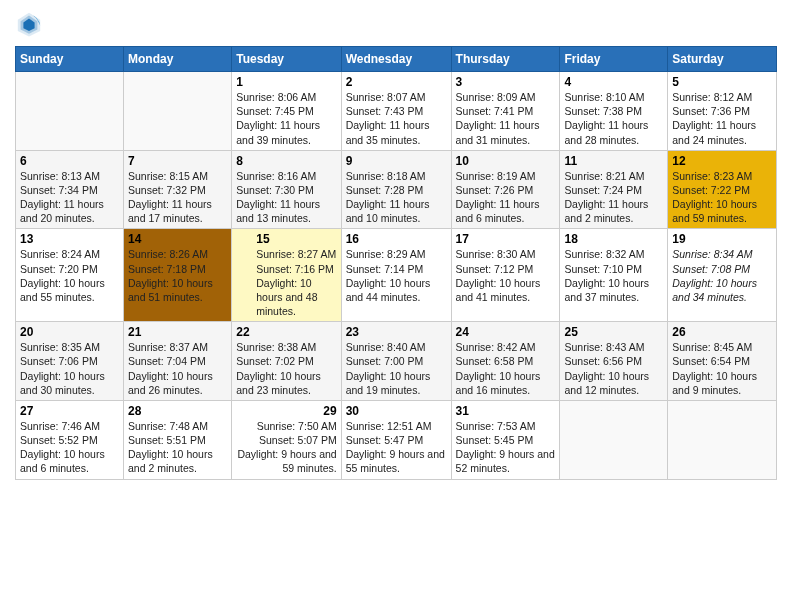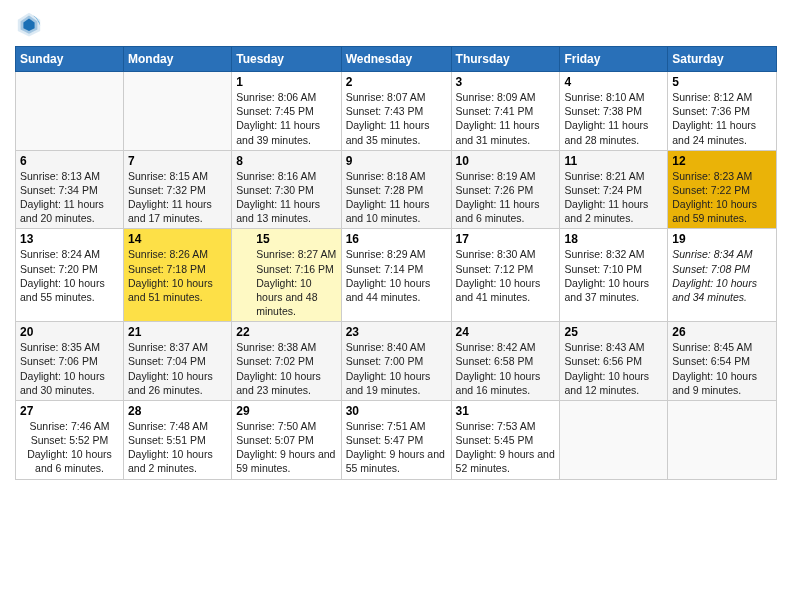--- a/index.html
+++ b/index.html
@@ -210,21 +210,21 @@
 Daylight: 10 hours and 59 minutes.</div>
           </td>
         </tr>
         <tr>
           <td style="background: rgb(255, 255, 255);">
             <span class="day-num">13</span>
             <div class="day-info" style="white-space: pre-line;">Sunrise: 8:24 AM
 Sunset: 7:20 PM
 Daylight: 10 hours and 55 minutes.</div>
           </td>
-          <td style="background: #fde047;">
+          <td style="background: #a16207;">
             <span class="day-num">14</span>
             <div class="day-info" style="white-space: pre-line;">Sunrise: 8:26 AM
 Sunset: 7:18 PM
 Daylight: 10 hours and 51 minutes.</div>
           </td>
           <td style="background: #fef9c3; padding-left: 24px;">
             <span class="day-num">15</span>
             <div class="day-info" style="white-space: pre-line;">Sunrise: 8:27 AM
 Sunset: 7:16 PM
 Daylight: 10 hours and 48 minutes.</div>
@@ -294,39 +294,39 @@
           <td style="background: rgb(245, 245, 245);">
             <span class="day-num">26</span>
             <div class="day-info" style="white-space: pre-line;">Sunrise: 8:45 AM
 Sunset: 6:54 PM
 Daylight: 10 hours and 9 minutes.</div>
           </td>
         </tr>
         <tr>
           <td style="background: rgb(255, 255, 255);">
             <span class="day-num">27</span>
-            <div class="day-info" style="white-space: pre-line; text-align: center;">Sunrise: 7:46 AM
+            <div class="day-info" style="white-space: pre-line;">Sunrise: 7:46 AM
 Sunset: 5:52 PM
 Daylight: 10 hours and 6 minutes.</div>
           </td>
           <td style="background: rgb(255, 255, 255);">
             <span class="day-num">28</span>
             <div class="day-info" style="white-space: pre-line;">Sunrise: 7:48 AM
 Sunset: 5:51 PM
 Daylight: 10 hours and 2 minutes.</div>
           </td>
-          <td style="background: rgb(255, 255, 255);">
+          <td style="background: rgb(255, 255, 255); text-align: right;">
             <span class="day-num">29</span>
             <div class="day-info" style="white-space: pre-line;">Sunrise: 7:50 AM
 Sunset: 5:07 PM
 Daylight: 9 hours and 59 minutes.</div>
           </td>
           <td style="background: rgb(255, 255, 255);">
             <span class="day-num">30</span>
-            <div class="day-info" style="white-space: pre-line;">Sunrise: 7:51 AM
+            <div class="day-info" style="white-space: pre-line;">Sunrise: 12:51 AM
 Sunset: 5:47 PM
 Daylight: 9 hours and 55 minutes.</div>
           </td>
           <td style="background: rgb(255, 255, 255);">
             <span class="day-num">31</span>
             <div class="day-info" style="white-space: pre-line;">Sunrise: 7:53 AM
 Sunset: 5:45 PM
 Daylight: 9 hours and 52 minutes.</div>
           </td>
           <td class="empty-cell" style="background: rgb(250, 250, 250);"></td>

